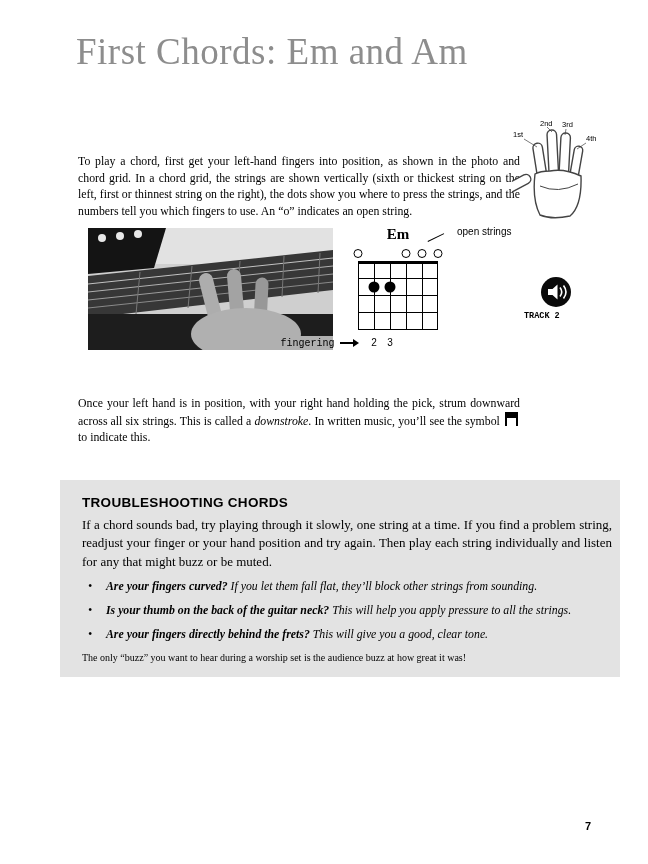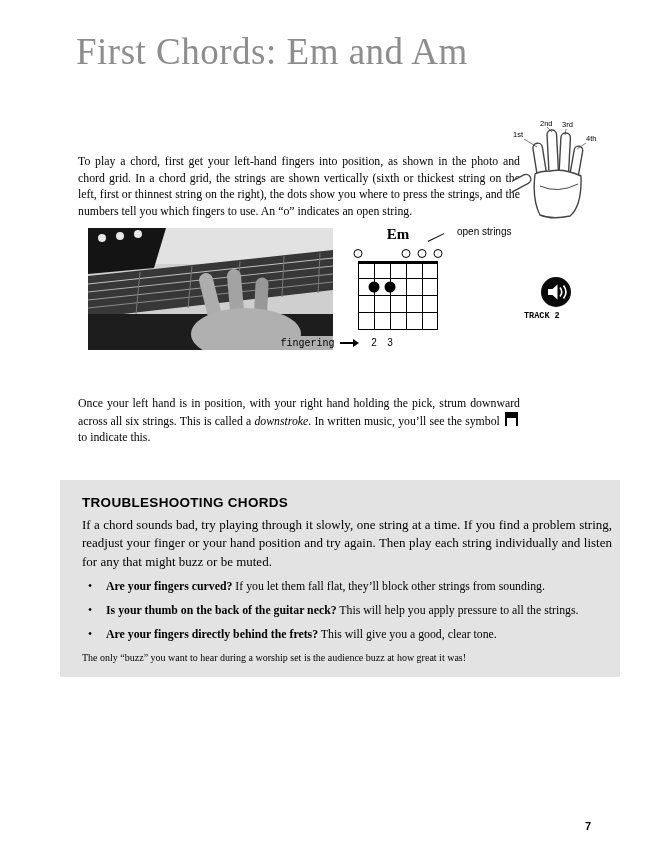--- a/index.html
+++ b/index.html
@@ -57,21 +57,21 @@
   .hand{position:absolute;left:512px;top:118px;}
   .hlbl{font-family:"Liberation Sans",sans-serif;font-size:7.5px;fill:#000;}
 
   
   .tsbox{position:absolute;left:60px;top:448px;width:530px;background:var(--box-bg,#e3e3e3);
          padding:15px 8px 12px 22px;margin-top:32px;}
   .ts-title{font-family:"Liberation Sans",sans-serif;font-weight:bold;font-size:13.5px;
             letter-spacing:.3px;}
   .ts-p{font-size:13px;line-height:1.42;margin-top:6px;text-align:justify;}
   .ts-li{position:relative;padding-left:24px;margin-top:7px;font-size:11.8px;line-height:1.42;
-         text-align:justify;}
+         text-align:justify;font-style:italic;}
   .ts-li::before{content:"\2022";position:absolute;left:6px;}
   .ts-outro{font-size:10px;line-height:1.42;margin-top:8px;text-align:justify;}
 
   .pageno{position:absolute;right:57px;top:820px;font-family:"Liberation Sans",sans-serif;
           font-weight:bold;font-size:11px;}
 </style>
 </head>
 <body>
 
 <div class="page">

